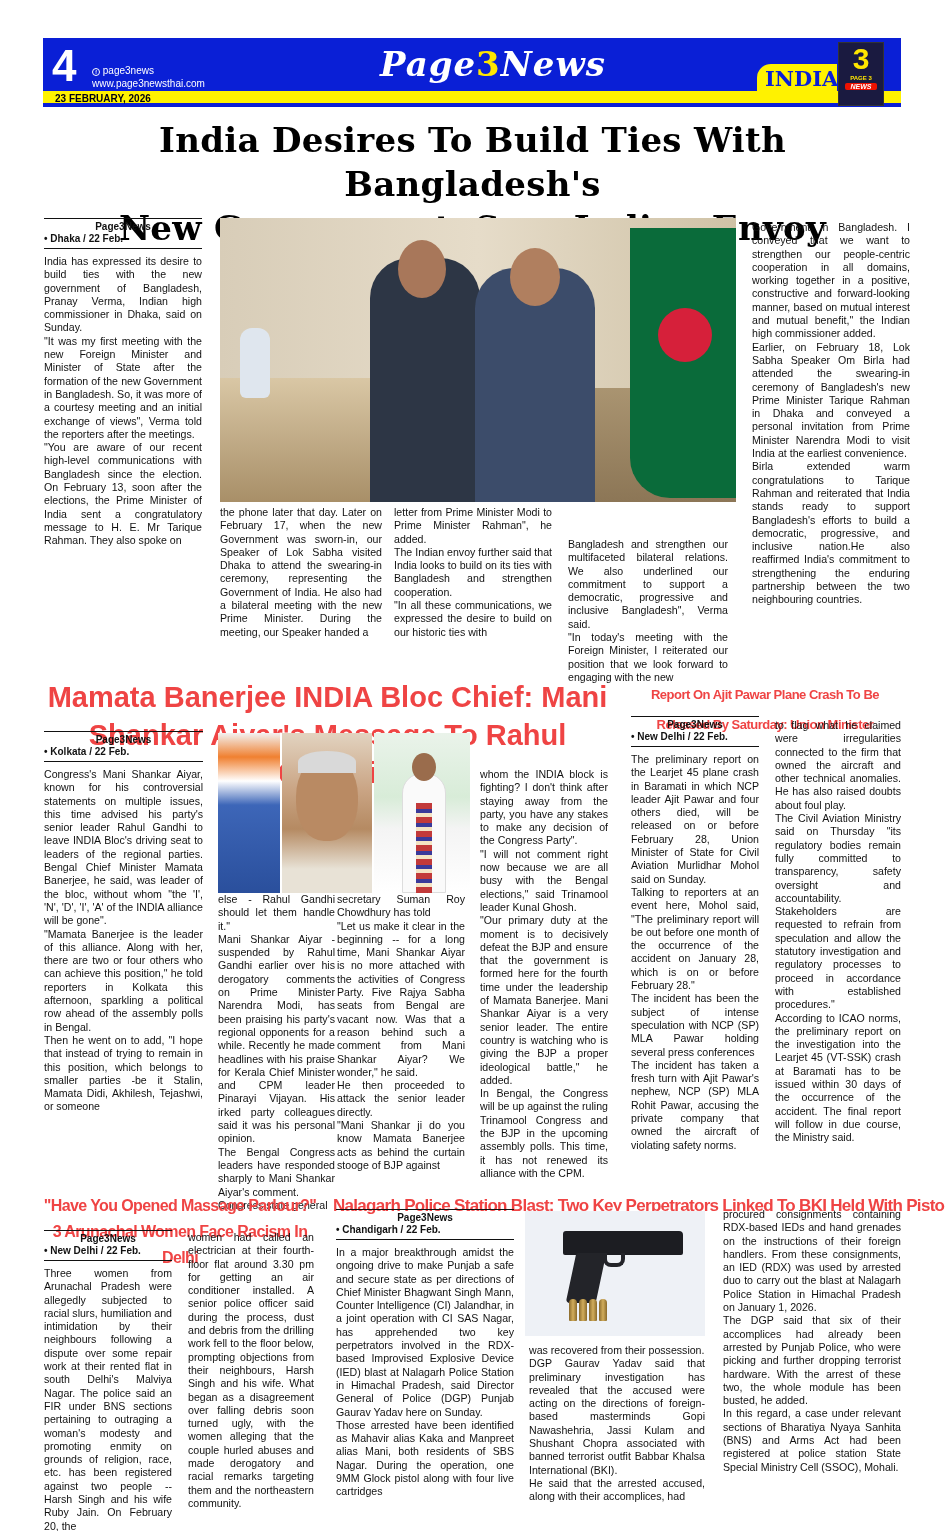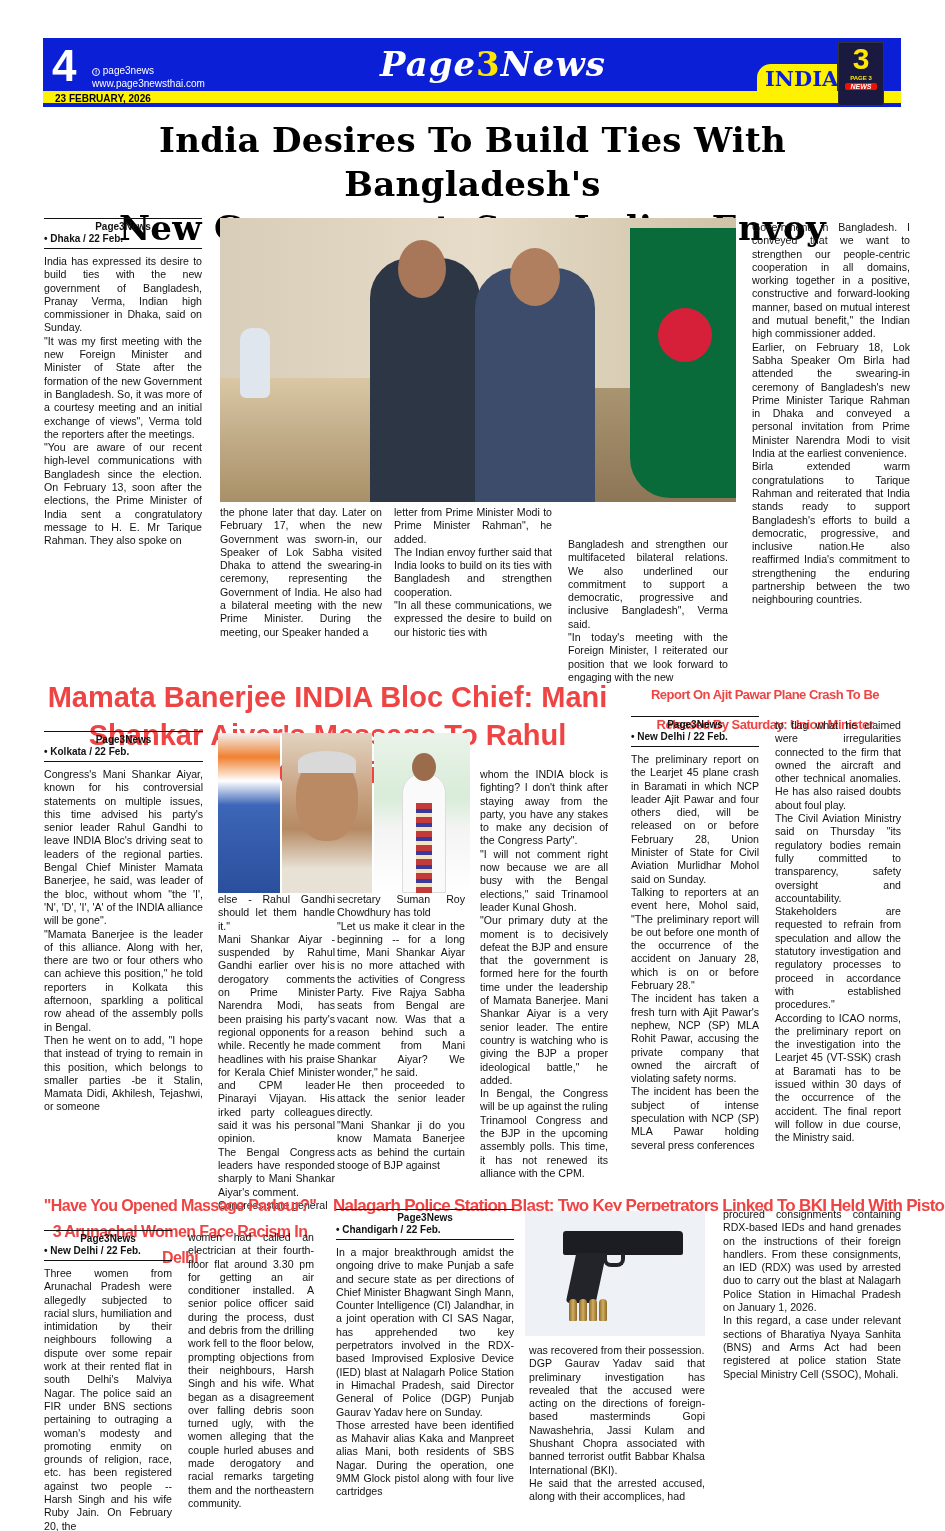--- a/index.html
+++ b/index.html
@@ -177,22 +177,22 @@
   <div>Report On Ajit Pawar Plane Crash To Be</div>
   <div>Released By Saturday: Union Minister</div>
 </div>
 <div class="abs col" style="left:631px;top:716px;width:128px;">
   <div class="byline">
     <div class="src">Page3News</div>
     <div class="place">• New Delhi / 22 Feb.</div>
   </div>
   <p>The preliminary report on the Learjet 45 plane crash in Baramati in which NCP leader Ajit Pawar and four others died, will be released on or before February 28, Union Minister of State for Civil Aviation Murlidhar Mohol said on Sunday.</p>
   <p>Talking to reporters at an event here, Mohol said, "The preliminary report will be out before one month of the occurrence of the accident on January 28, which is on or before February 28."</p>
+  <p>The incident has been the subject of intense speculation with NCP (SP) MLA Pawar holding several press conferences</p>
   <p>The incident has taken a fresh turn with Ajit Pawar's nephew, NCP (SP) MLA Rohit Pawar, accusing the private company that owned the aircraft of violating safety norms.</p>
-  <p>The incident has been the subject of intense speculation with NCP (SP) MLA Pawar holding several press conferences</p>
 </div>
 <div class="abs col" style="left:775px;top:719px;width:126px;">
   <p>to flag what he claimed were irregularities connected to the firm that owned the aircraft and other technical anomalies. He has also raised doubts about foul play.</p>
   <p>The Civil Aviation Ministry said on Thursday "its regulatory bodies remain fully committed to transparency, safety oversight and accountability. Stakeholders are requested to refrain from speculation and allow the statutory investigation and regulatory processes to proceed in accordance with established procedures."</p>
   <p>According to ICAO norms, the preliminary report on the investigation into the Learjet 45 (VT-SSK) crash at Baramati has to be issued within 30 days of the occurrence of the accident. The final report will follow in due course, the Ministry said.</p>
 </div>
 
 <div class="abs h2" style="left:40px;top:1165px;width:280px;font-size:16px;line-height:26px;letter-spacing:-0.6px;">
   <div>"Have You Opened Massage Parlour?"</div>
   <div>3 Arunachal Women Face Racism In Delhi</div>
@@ -228,14 +228,15 @@
     <div class="bullet" style="left:74px;"></div>
 </div>
 
 <div class="abs col" style="left:529px;top:1344px;width:176px;">
   <p>was recovered from their possession.</p>
   <p>DGP Gaurav Yadav said that preliminary investigation has revealed that the accused were acting on the directions of foreign-based masterminds Gopi Nawashehria, Jassi Kulam and Shushant Chopra associated with banned terrorist outfit Babbar Khalsa International (BKI).</p>
   <p>He said that the arrested accused, along with their accomplices, had</p>
 </div>
 <div class="abs col" style="left:723px;top:1208px;width:178px;">
   <p>procured consignments containing RDX-based IEDs and hand grenades on the instructions of their foreign handlers. From these consignments, an IED (RDX) was used by arrested duo to carry out the blast at Nalagarh Police Station in Himachal Pradesh on January 1, 2026.</p>
+  <p>The DGP said that six of their accomplices had already been arrested by Punjab Police, who were picking and further dropping terrorist hardware. With the arrest of these two, the whole module has been busted, he added.</p>
   <p>In this regard, a case under relevant sections of Bharatiya Nyaya Sanhita (BNS) and Arms Act had been registered at police station State Special Ministry Cell (SSOC), Mohali.</p>
 </div>
 
 </body></html>

